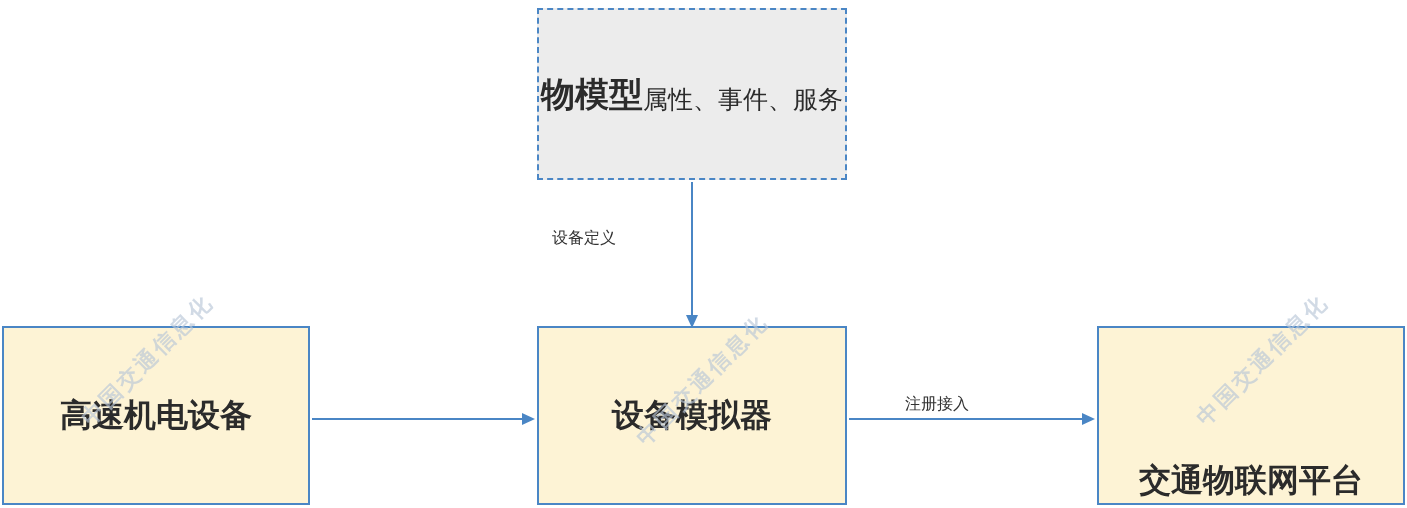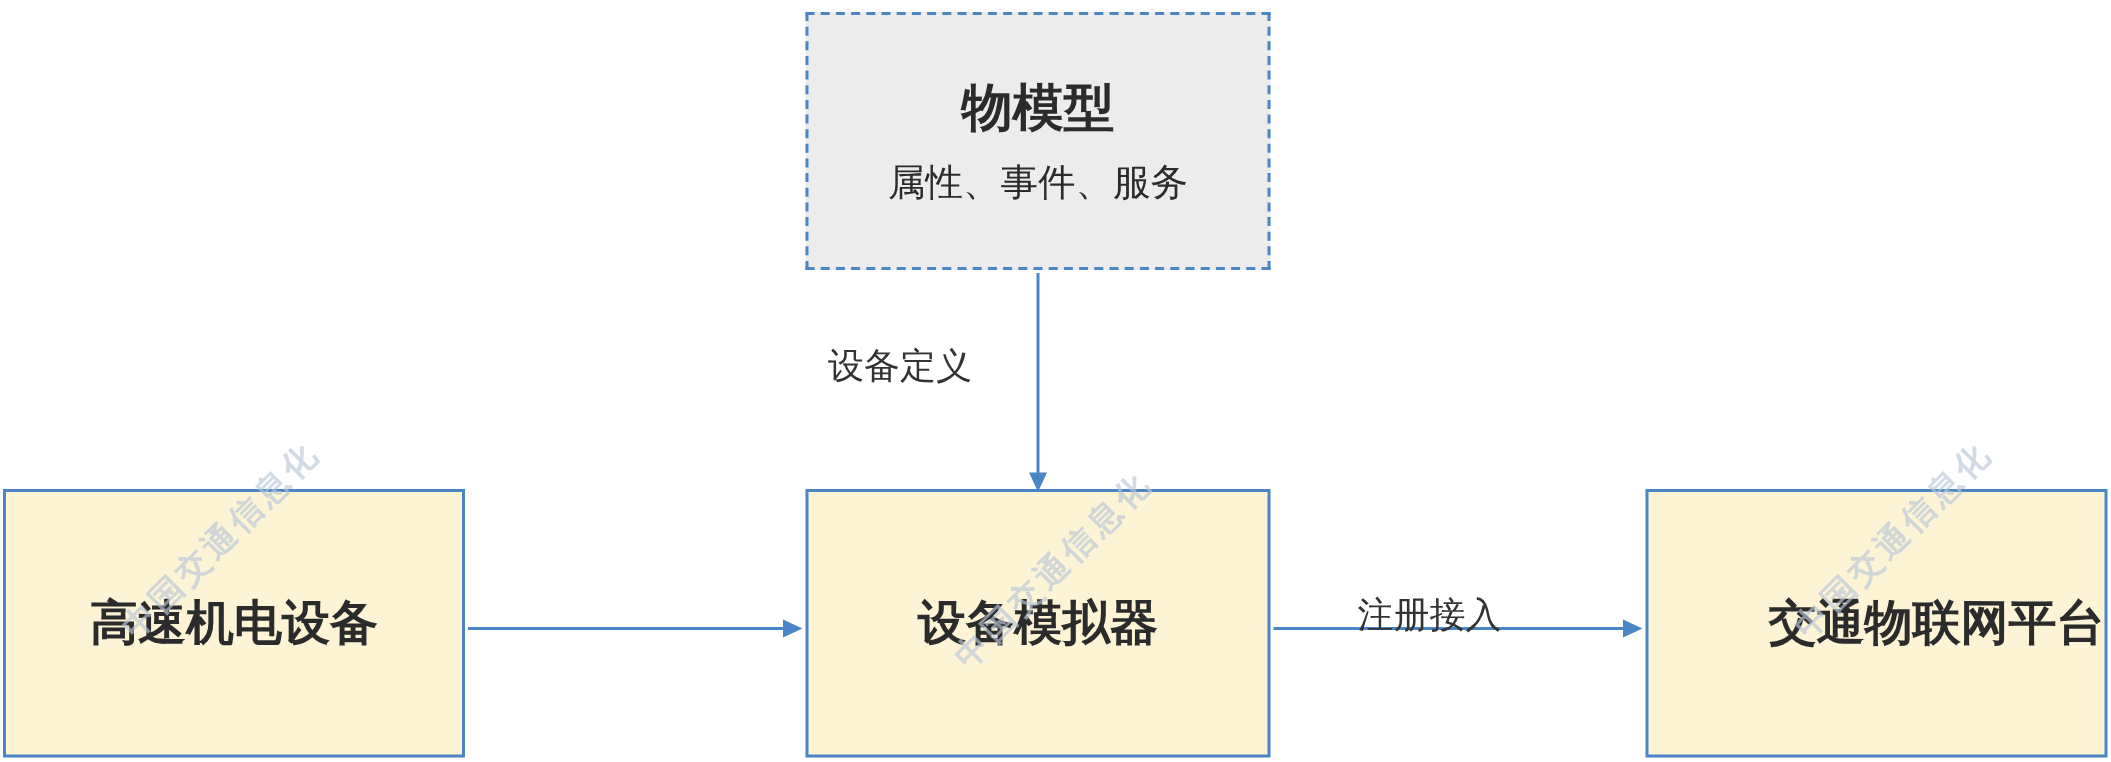--- a/index.html
+++ b/index.html
@@ -12,21 +12,21 @@
     position: relative;
     width: 1407px;
     height: 508px;
     background: #ffffff;
     overflow: hidden;
   }
   .node {
     position: absolute;
     box-sizing: border-box;
     display: flex;
-    flex-direction: column;
+    flex-direction: row;
     align-items: center;
     justify-content: center;
     text-align: center;
   }
   .node-top {
     left: 537px;
     top: 8px;
     width: 310px;
     height: 172px;
     background: #ececec;
@@ -55,21 +55,21 @@
     margin-top: 10px;
   }
   .node-label {
     font-size: 32px;
     font-weight: 700;
     color: #2b2b2b;
   }
 
   .edge-label {
     position: absolute;
-    font-size: 24px;
+    font-size: 16px;
     font-weight: 500;
     color: #333333;
     white-space: nowrap;
   }
   .edge-label-define   { left: 552px; top: 228px; }
   .edge-label-simulate { left: 352px; top: 374px; }
   .edge-label-register { left: 905px; top: 374px; margin-top: 20px; }
 
   svg.edges {
     position: absolute;

